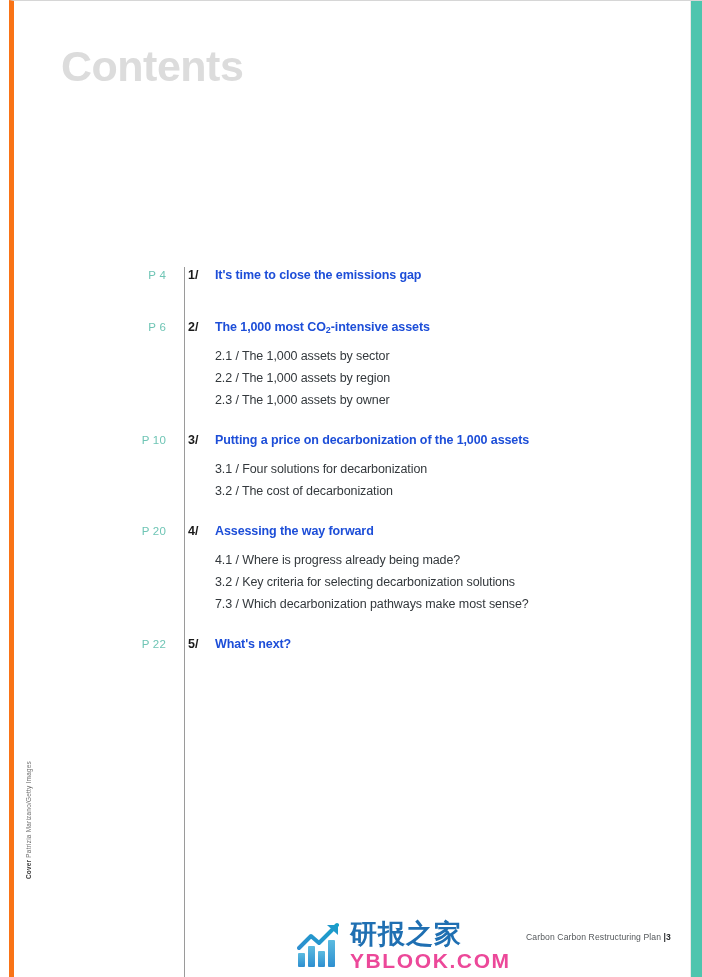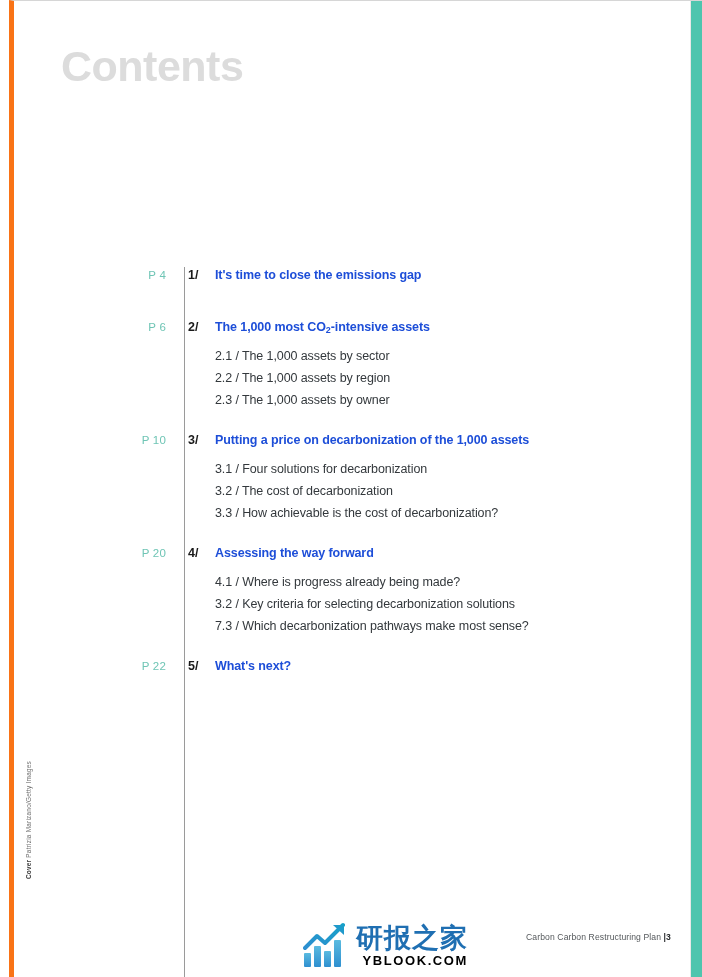--- a/index.html
+++ b/index.html
@@ -178,21 +178,21 @@
     white-space: nowrap;
   }
   .footer-text .pg {
     font-weight: bold;
     color: #26292b;
   }
 
   
   .logo {
     position: absolute;
-    left: 289px;
+    left: 283px;
     top: 917px;
     display: flex;
     align-items: center;
     height: 54px;
   }
   .logo-mark {
     width: 48px;
     height: 46px;
     flex: 0 0 48px;
     position: relative;
@@ -205,26 +205,25 @@
     line-height: 1;
   }
   .logo-cn {
     font-size: 27px;
     font-weight: bold;
     color: #1F6FB2;
     letter-spacing: 1px;
     font-family: "DejaVu Sans", sans-serif;
   }
   .logo-en {
-    font-size: 13px;
-    font-weight: bold;
-    color: #000000;
+    font-size: 21px;
+    font-weight: bold;
+    color: #ec4899;
     letter-spacing: 1.6px;
     margin-top: 3px;
-    text-align: right;
   }
 </style>
 </head>
 <body>
 
 <div class="page">
 
   <div class="accent-bar-inner-line"></div>
   <div class="accent-bar"></div>
 
@@ -271,24 +270,20 @@
         <span class="toc-title">Putting a price on decarbonization of the 1,000 assets</span>
       </div>
       <div class="toc-subs">
         <div class="toc-sub-row">
           <span class="toc-sub-spacer"></span>
           <span class="toc-sub-text">3.1 / Four solutions for decarbonization</span>
         </div>
         <div class="toc-sub-row">
           <span class="toc-sub-spacer"></span>
           <span class="toc-sub-text">3.2 / The cost of decarbonization</span>
-        </div>
-        <div class="toc-sub-row">
-          <span class="toc-sub-spacer"></span>
-          <span class="toc-sub-text">3.3 / How achievable is the cost of decarbonization?</span>
         </div>
       </div>
     </div>
 
     <div class="toc-group g4">
       <div class="toc-main-row">
         <span class="toc-page">P 20</span>
         <span class="toc-num">4/</span>
         <span class="toc-title">Assessing the way forward</span>
       </div>

